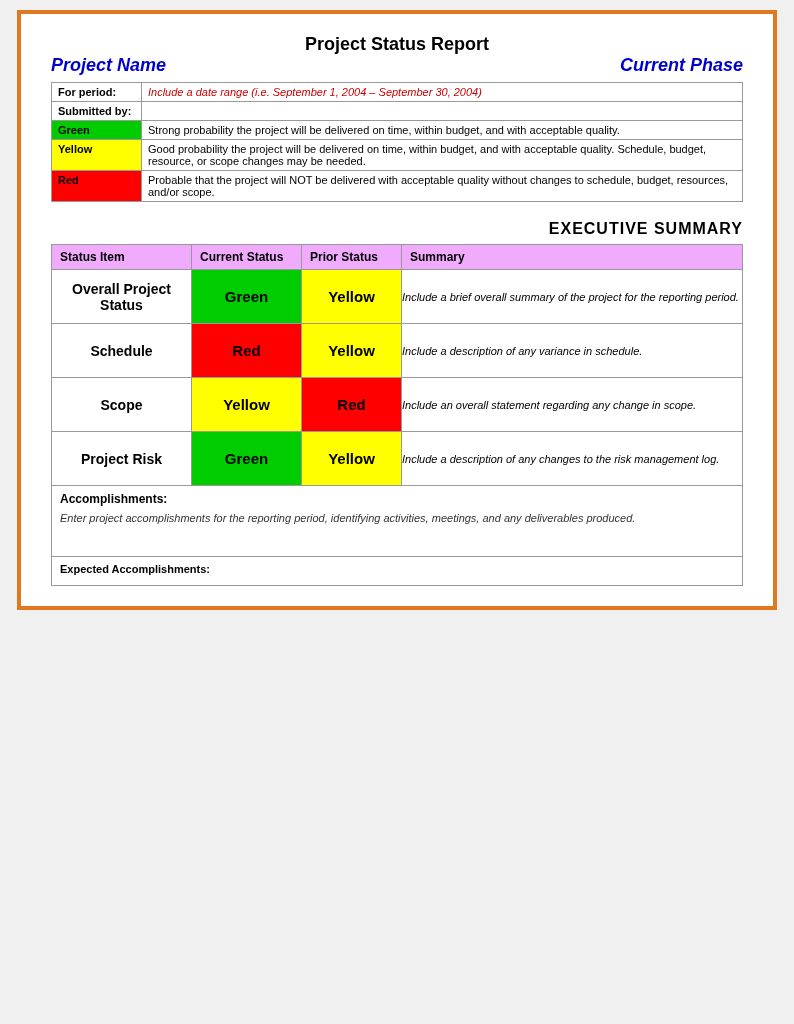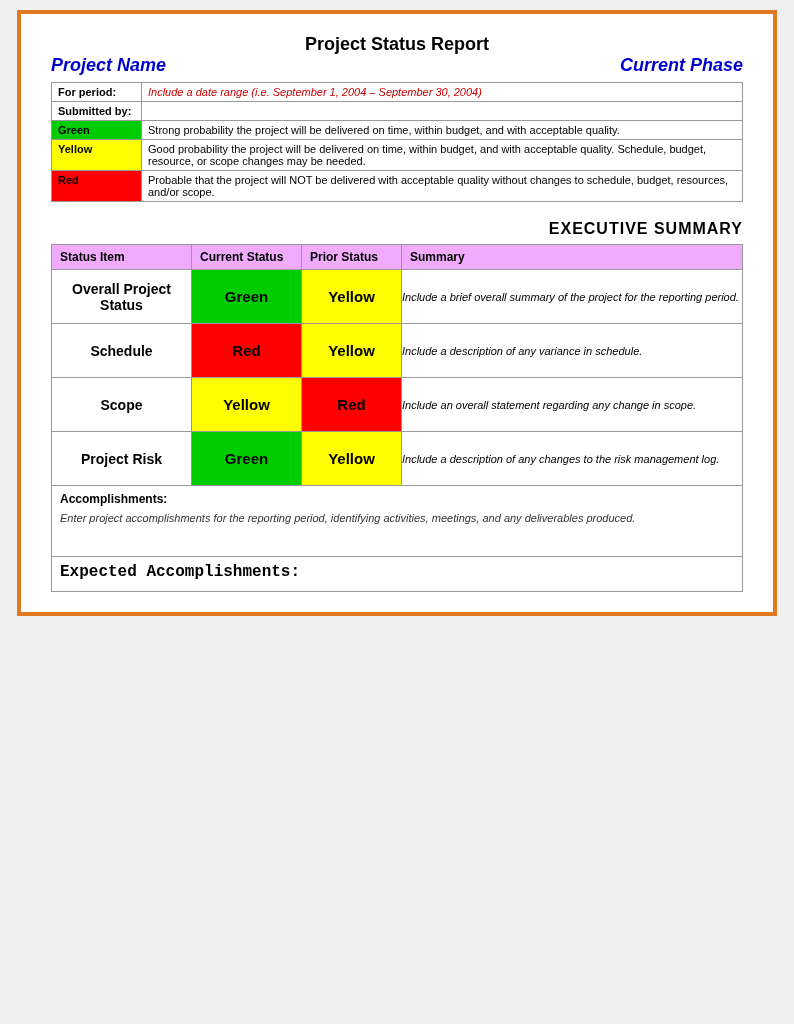--- a/index.html
+++ b/index.html
@@ -141,23 +141,22 @@
       line-height: 1.5;
       min-height: 40px;
     }
     .expected-section {
       border: 1px solid #999;
       border-top: none;
       padding: 6px 8px;
     }
     .expected-title {
       font-weight: bold;
-      font-size: 16px;
+      font-size: 11px;
       margin-bottom: 4px;
-      font-family: Liberation Mono, monospace;
     }
     .expected-text {
       font-size: 11px;
       font-style: italic;
       color: #333;
       line-height: 1.5;
       min-height: 40px;
     }
   </style>
 </head>

